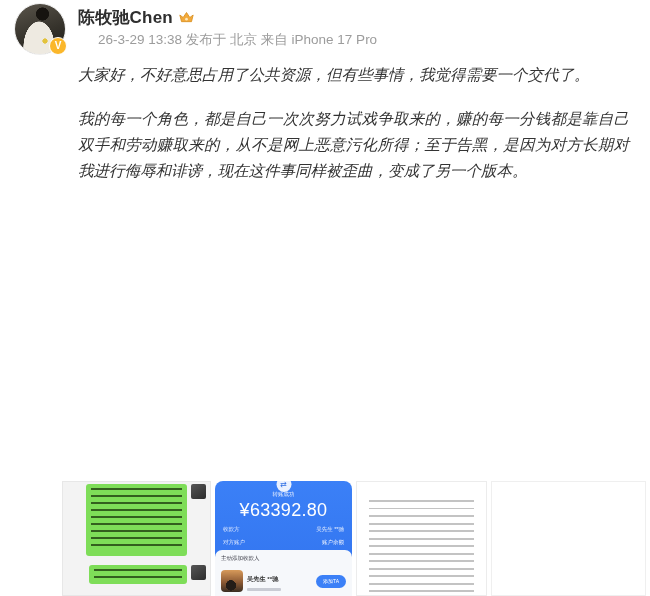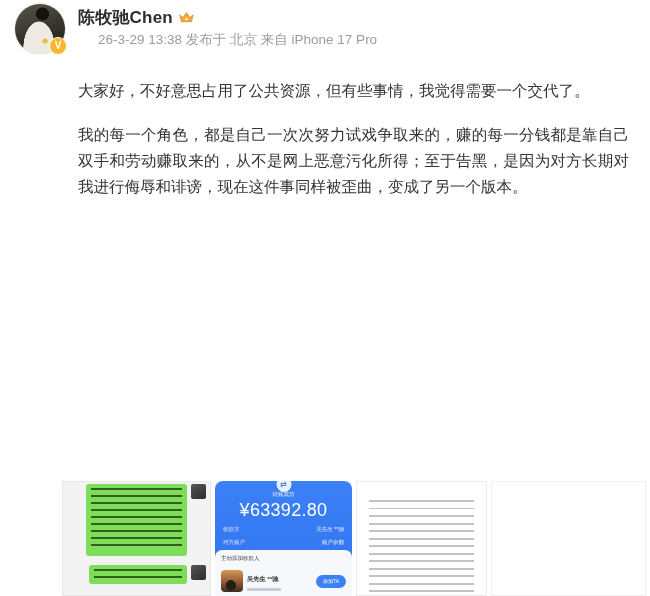--- a/index.html
+++ b/index.html
@@ -23,21 +23,21 @@
     background:#fbb72b; border:1.5px solid #fff; color:#fff; font-size:10px; font-weight:bold;
     display:flex; align-items:center; justify-content:center; line-height:1;
   }
   .name-row { position:absolute; left:78px; top:6px; display:flex; align-items:center; gap:5px; }
   .username { font-size:17px; font-weight:bold; color:#2e2e2e; letter-spacing:0.2px; }
   .vip-icon { width:17px; height:15px; display:inline-block; }
   .timestamp { position:absolute; left:78px; top:31px; font-size:13.5px; color:#9c9c9c;margin-left:20px; }
 
   
   .body-text { position:absolute; left:78px; top:62px; width:551px; font-size:15.5px; line-height:26px; color:#333; }
-  .body-text p { margin:16px 0 18px 0; text-align:justify; }
+  .body-text p { margin:0 0 18px 0; text-align:justify;font-style:italic; }
 
   
   .media { position:absolute; left:62px; top:481px; display:flex; gap:4px; height:115px; }
   .thumb { position:relative; overflow:hidden; flex:none; }
 
   
   .chat { width:149px; height:115px; background:#f3f3f3; border:1px solid #e7e7e7; box-sizing:border-box; }
   .chat-row { display:flex; justify-content:flex-end; align-items:flex-start; padding:2px 4px 0 0; }
   .chat-row.second { padding-top:9px; }
   .bubble { background:#7edd58; border-radius:3px; margin-right:4px; }

